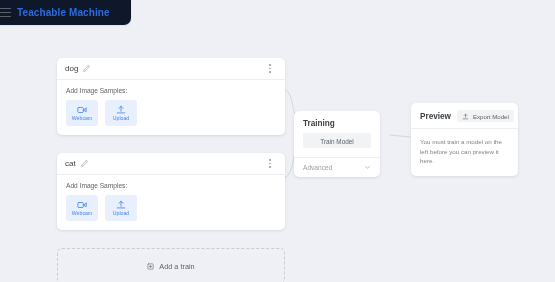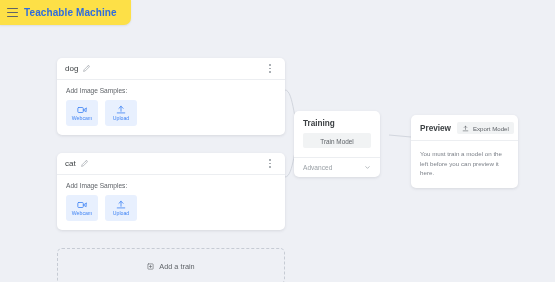--- a/index.html
+++ b/index.html
@@ -22,26 +22,25 @@
     background: #eef0f5;
   }
 
   
   .header-card {
     position: absolute;
     left: 0;
     top: 0;
     width: 131px;
     height: 25px;
-    background: #fde047;
+    background: #0f172a;
     border-bottom-right-radius: 7px;
     box-shadow: 0 1px 2px rgba(60,64,80,0.10);
     display: flex;
     align-items: center;
-    padding-left: 7px;
     box-sizing: border-box;
     z-index: 20;
   }
   .hamburger {
     width: 11px;
     height: 9px;
     display: flex;
     flex-direction: column;
     justify-content: space-between;
     margin-right: 6px;
@@ -231,21 +230,21 @@
   }
   .advanced-row .label {
     font-size: 6.6px;
     color: #9aa0a6;
   }
 
   
   .preview-panel {
     position: absolute;
     left: 411px;
-    top: 90px;
+    top: 78px;
     width: 107px;
     background: #ffffff;
     border-radius: 5px;
     box-shadow: 0 1px 3px rgba(60,64,80,0.13);
     z-index: 5;
     overflow: hidden;
   }
   .preview-header {
     display: flex;
     align-items: center;

